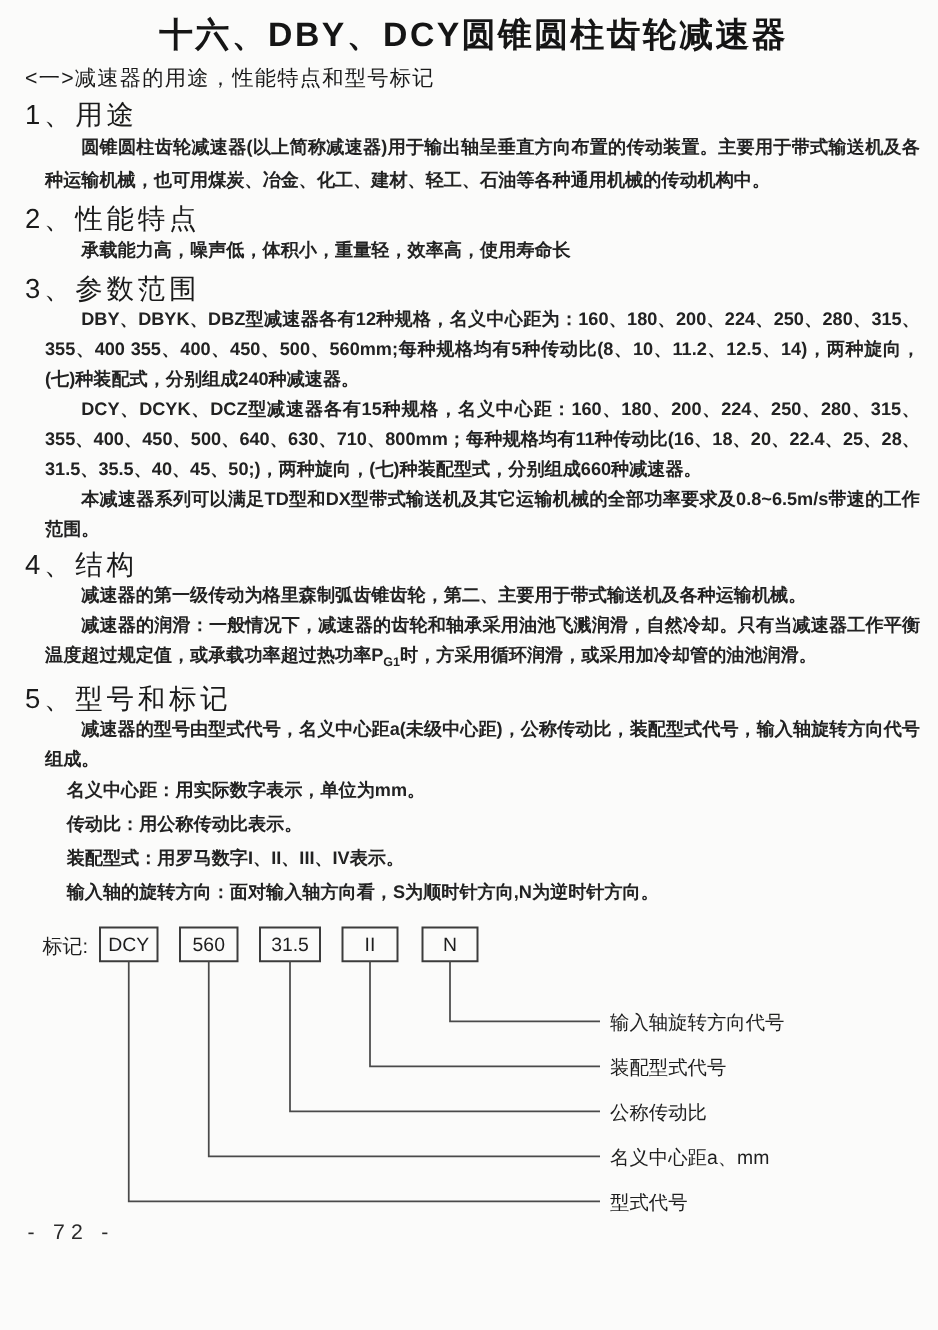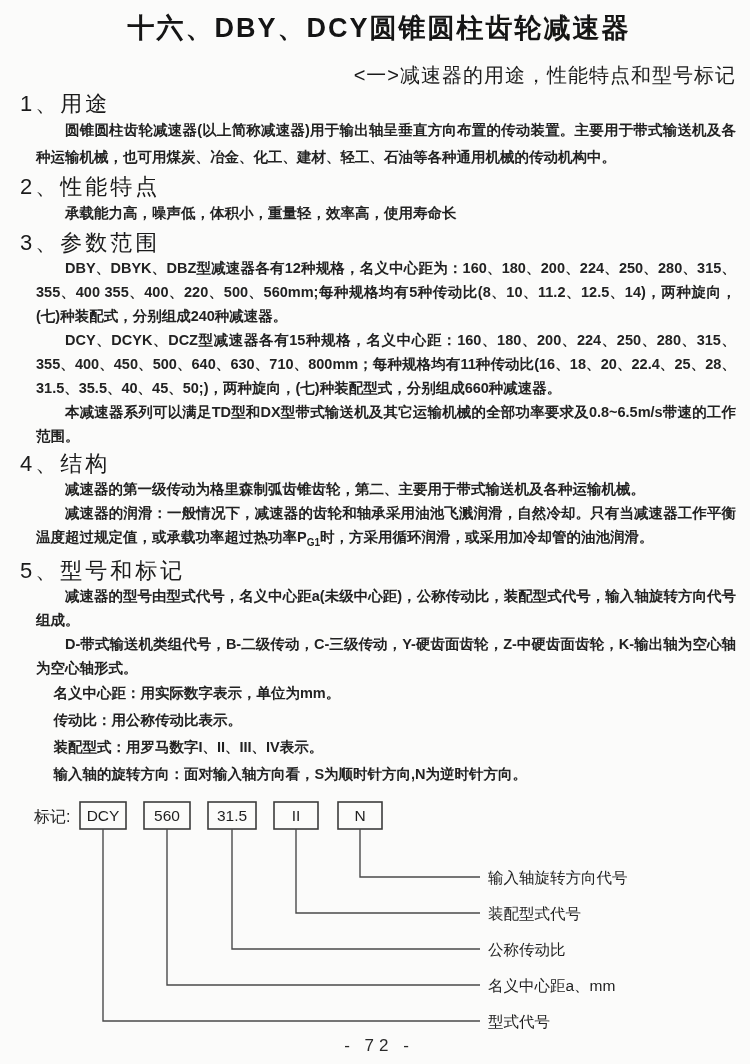--- a/index.html
+++ b/index.html
@@ -19,27 +19,26 @@
   .doc-title{
     text-align:center;
     font-size:27px;
     font-weight:bold;
     letter-spacing:2px;
     line-height:36px;
     margin:0 0 0 -14px;
     color:#151515;
   }
   .intro-heading{
-    font-size:20px;
+    font-size:17px;
     letter-spacing:1px;
     line-height:26px;
-    margin-top:16px;
+    margin-top:4px;
     margin-left:-16px;
     color:#1a1a1a;
-    text-align:right;
   }
   .sec-heading{
     font-size:22px;
     letter-spacing:3px;
     line-height:26px;
     margin-top:3px;
     margin-left:-16px;
     color:#1a1a1a;
   }
   .para{
@@ -56,21 +55,21 @@
   sub.pwr{font-size:10px;}
   .diagram{
     position:relative;
     margin-left:-36px;
     width:750px;
     height:242px;
     margin-top:4px;
   }
   .diagram svg{display:block;}
   .page-number{
-    text-align:center;
+    text-align:left;
     font-size:17px;
     letter-spacing:5px;
     color:#2a2a2a;
     margin-top:2px;
     margin-left:-14px;
   }
 </style>
 </head>
 <body>
 
@@ -80,31 +79,30 @@
 
   <div class="intro-heading">&lt;一&gt;减速器的用途，性能特点和型号标记</div>
 
   <div class="sec-heading">1、用途</div>
   <p class="para loose">圆锥圆柱齿轮减速器(以上简称减速器)用于输出轴呈垂直方向布置的传动装置。主要用于带式输送机及各种运输机械，也可用煤炭、冶金、化工、建材、轻工、石油等各种通用机械的传动机构中。</p>
 
   <div class="sec-heading">2、性能特点</div>
   <p class="para loose">承载能力高，噪声低，体积小，重量轻，效率高，使用寿命长</p>
 
   <div class="sec-heading">3、参数范围</div>
-  <p class="para">DBY、DBYK、DBZ型减速器各有12种规格，名义中心距为：160、180、200、224、250、280、315、355、400 355、400、220、500、560mm;每种规格均有5种传动比(8、10、11.2、12.5、14)，两种旋向，(七)种装配式，分别组成240种减速器。</p>
+  <p class="para">DBY、DBYK、DBZ型减速器各有12种规格，名义中心距为：160、180、200、224、250、280、315、355、400 355、400、450、500、560mm;每种规格均有5种传动比(8、10、11.2、12.5、14)，两种旋向，(七)种装配式，分别组成240种减速器。</p>
   <p class="para">DCY、DCYK、DCZ型减速器各有15种规格，名义中心距：160、180、200、224、250、280、315、355、400、450、500、640、630、710、800mm；每种规格均有11种传动比(16、18、20、22.4、25、28、31.5、35.5、40、45、50;)，两种旋向，(七)种装配型式，分别组成660种减速器。</p>
   <p class="para">本减速器系列可以满足TD型和DX型带式输送机及其它运输机械的全部功率要求及0.8~6.5m/s带速的工作范围。</p>
 
   <div class="sec-heading">4、结构</div>
   <p class="para">减速器的第一级传动为格里森制弧齿锥齿轮，第二、主要用于带式输送机及各种运输机械。</p>
   <p class="para"><span>减速器的润滑：一般情况下，减速器的齿轮和轴承采用油池飞溅润滑，自然冷却。只有当减速器工作平衡温度超过规定值，或承载功率超过热功率P</span><sub class="pwr">G1</sub><span>时，方采用循环润滑，或采用加冷却管的油池润滑。</span></p>
 
   <div class="sec-heading">5、型号和标记</div>
   <p class="para">减速器的型号由型式代号，名义中心距a(未级中心距)，公称传动比，装配型式代号，输入轴旋转方向代号组成。</p>
-  <p class="para">D-带式输送机类组代号，B-二级传动，C-三级传动，Y-硬齿面齿轮，Z-中硬齿面齿轮，K-输出轴为空心轴为空心轴形式。</p>
   <p class="para item">名义中心距：用实际数字表示，单位为mm。</p>
   <p class="para item">传动比：用公称传动比表示。</p>
   <p class="para item">装配型式：用罗马数字I、II、III、IV表示。</p>
   <p class="para item">输入轴的旋转方向：面对输入轴方向看，S为顺时针方向,N为逆时针方向。</p>
 
   <div class="diagram">
     <svg width="750" height="242" viewBox="0 0 750 242">
 
       <text x="34" y="30" font-size="16" fill="#1e1e1e">标记:</text>
 

